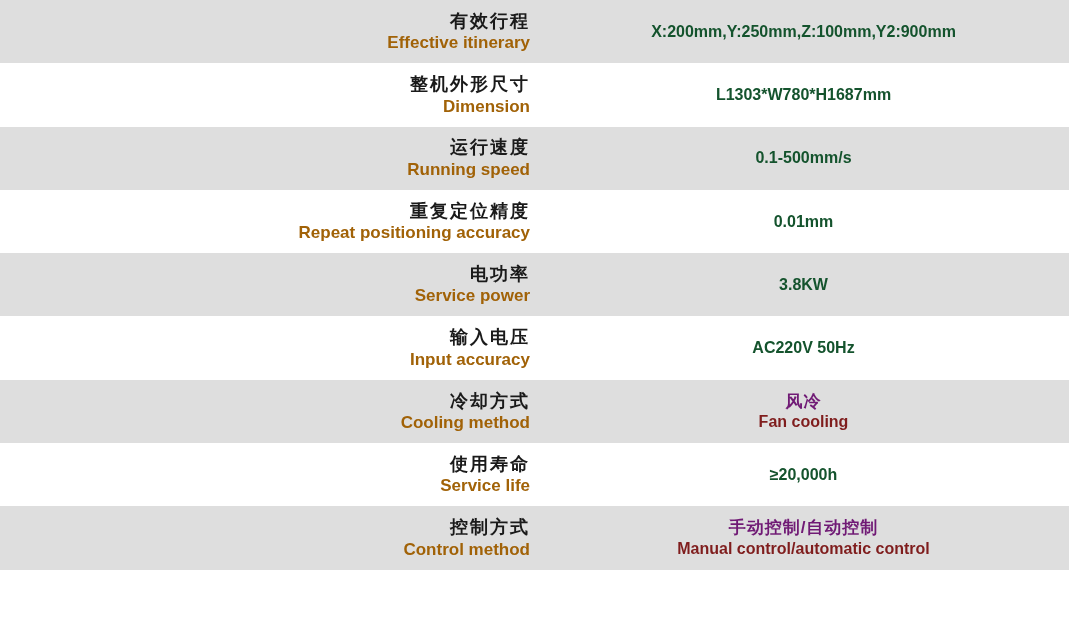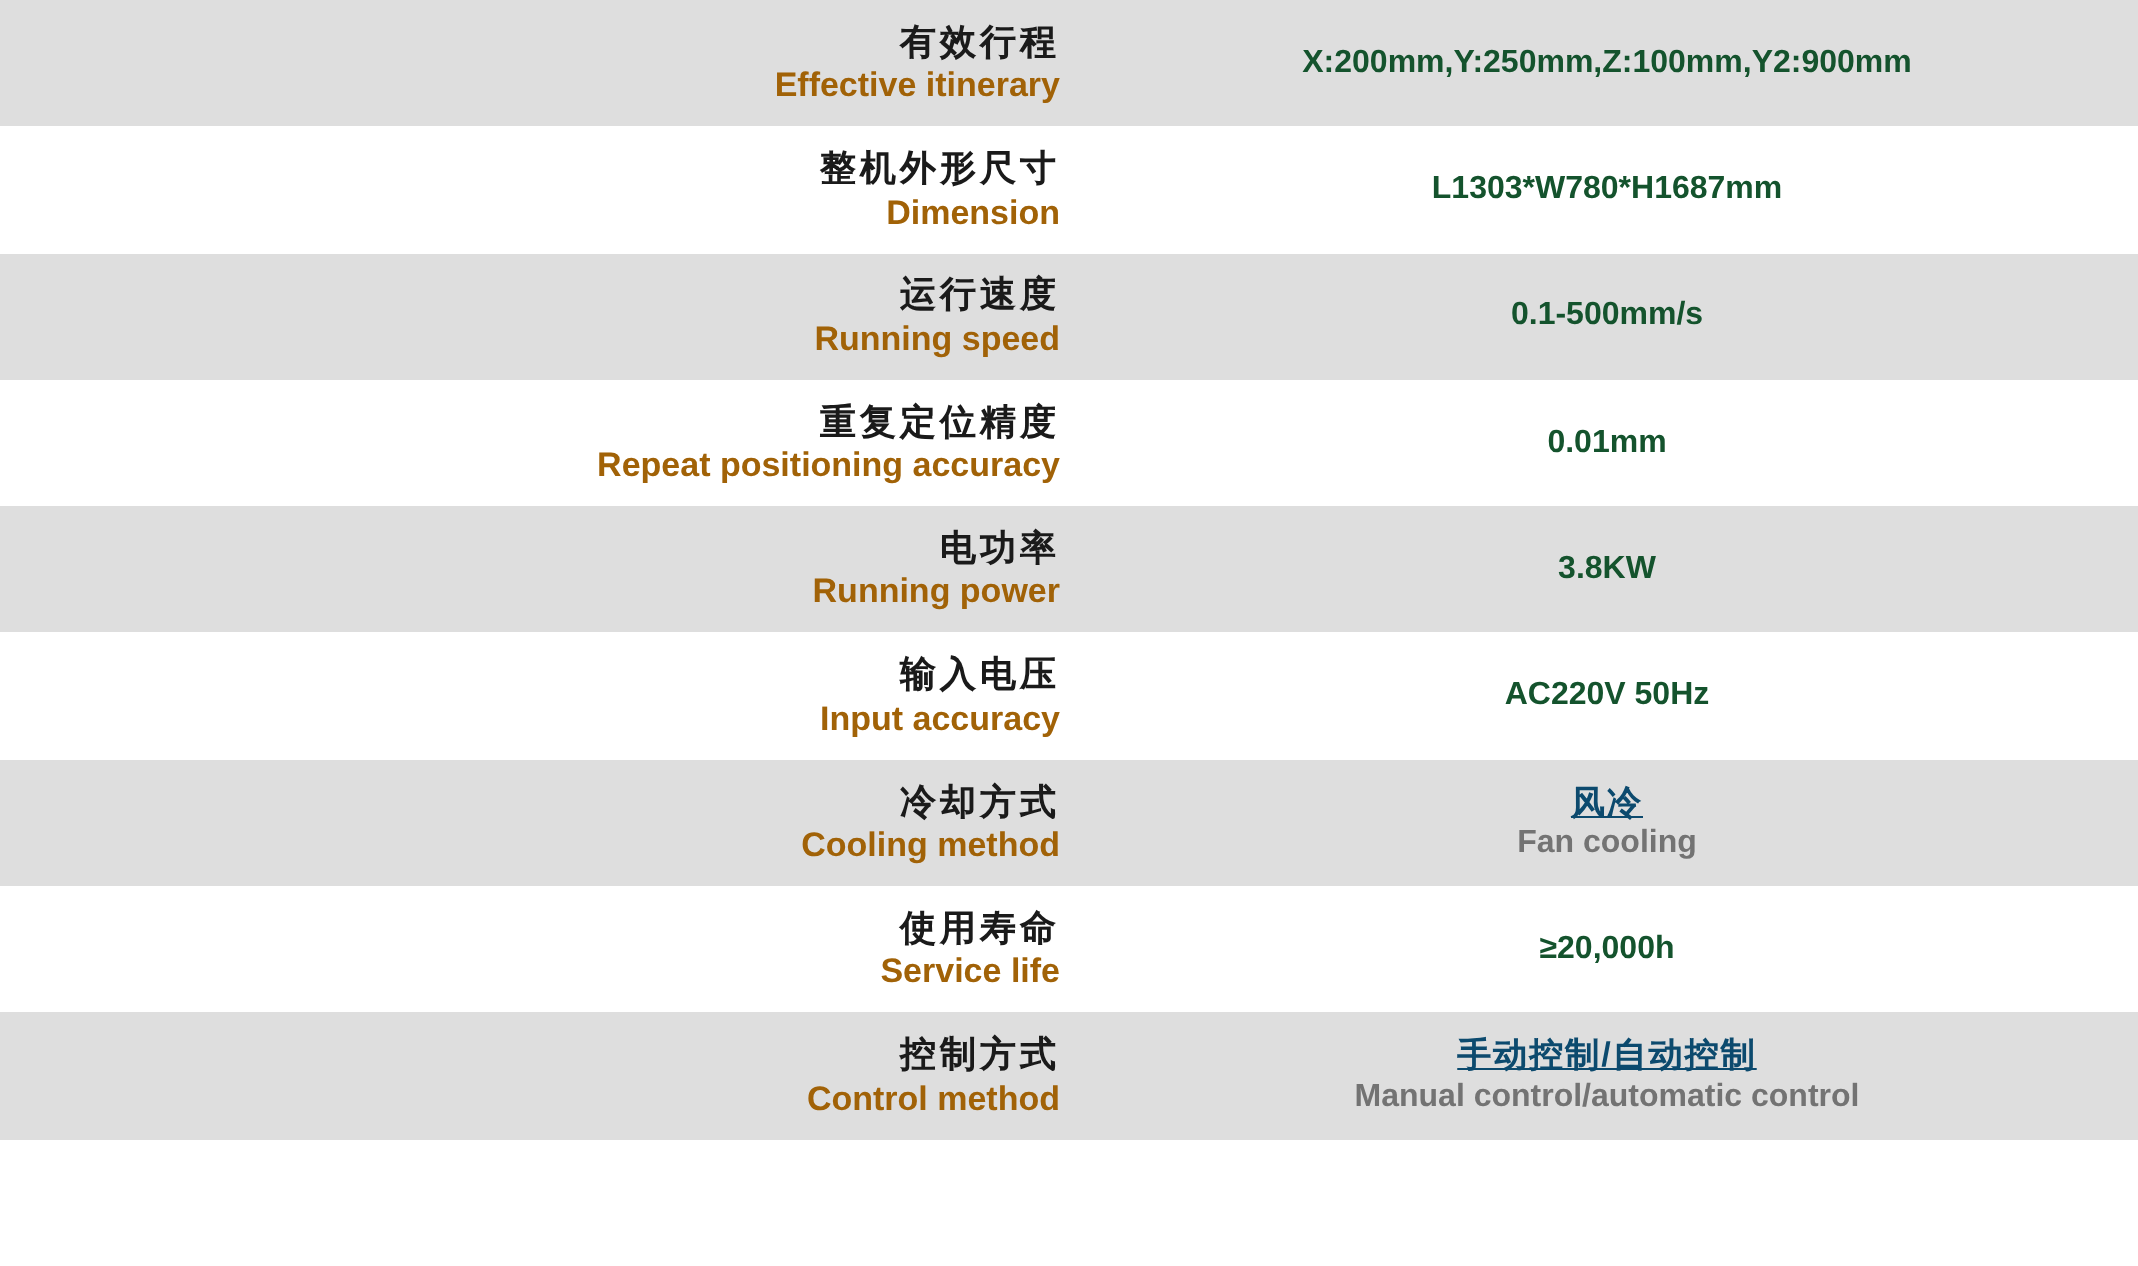--- a/index.html
+++ b/index.html
@@ -49,29 +49,28 @@
   .en {
     display: block;
     font-size: 17px;
     font-weight: bold;
     color: #a16207;
   }
   .val-cn {
     display: block;
     font-size: 17px;
     font-weight: bold;
-    color: #0c4a6e;
+    color: #701a75;
     letter-spacing: 1px;
-    text-decoration: underline;
   }
   .val-en {
     display: block;
     font-size: 16px;
     font-weight: bold;
-    color: #737373;
+    color: #7f1d1d;
   }
   .val-single {
     display: block;
     font-size: 16px;
     font-weight: bold;
     color: #14532d;
   }
 </style>
 </head>
 <body>
@@ -110,21 +109,21 @@
           <span class="cn">重复定位精度</span>
           <span class="en">Repeat positioning accuracy</span>
         </td>
         <td class="col-value">
           <span class="val-single">0.01mm</span>
         </td>
       </tr>
       <tr class="row-alt">
         <td class="col-label">
           <span class="cn">电功率</span>
-          <span class="en">Running power</span>
+          <span class="en">Service power</span>
         </td>
         <td class="col-value">
           <span class="val-single">3.8KW</span>
         </td>
       </tr>
       <tr class="row-base">
         <td class="col-label">
           <span class="cn">输入电压</span>
           <span class="en">Input accuracy</span>
         </td>

